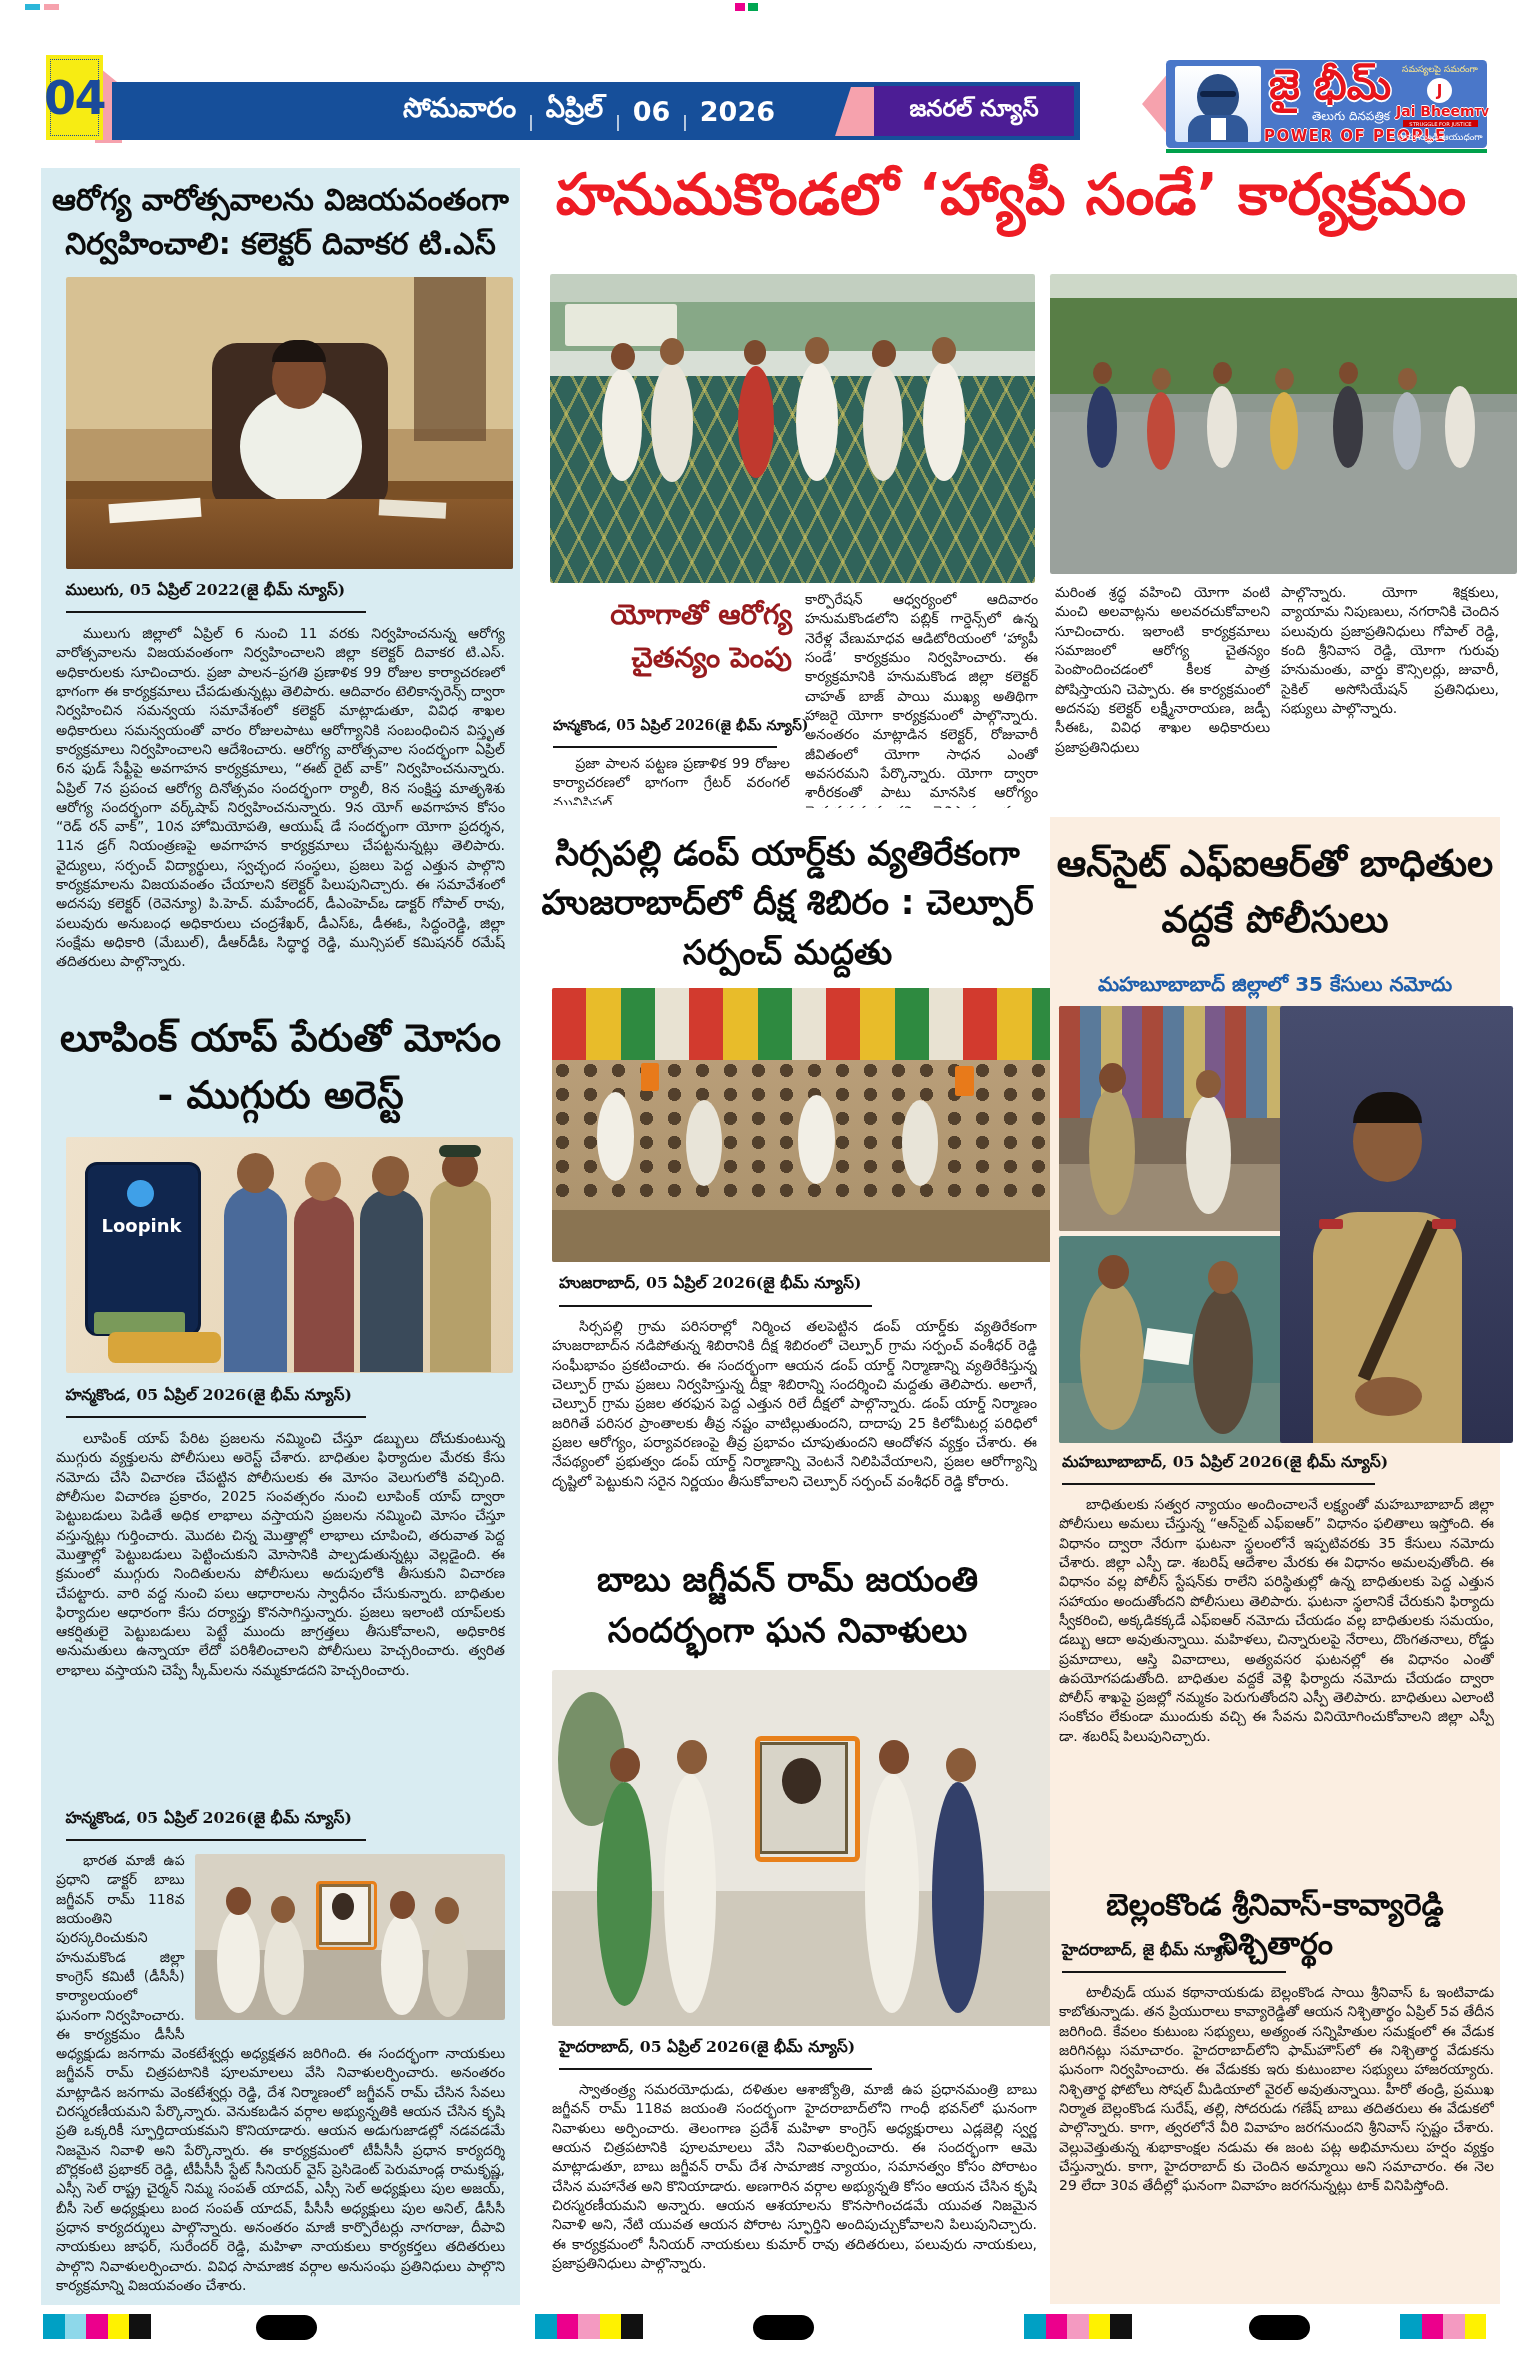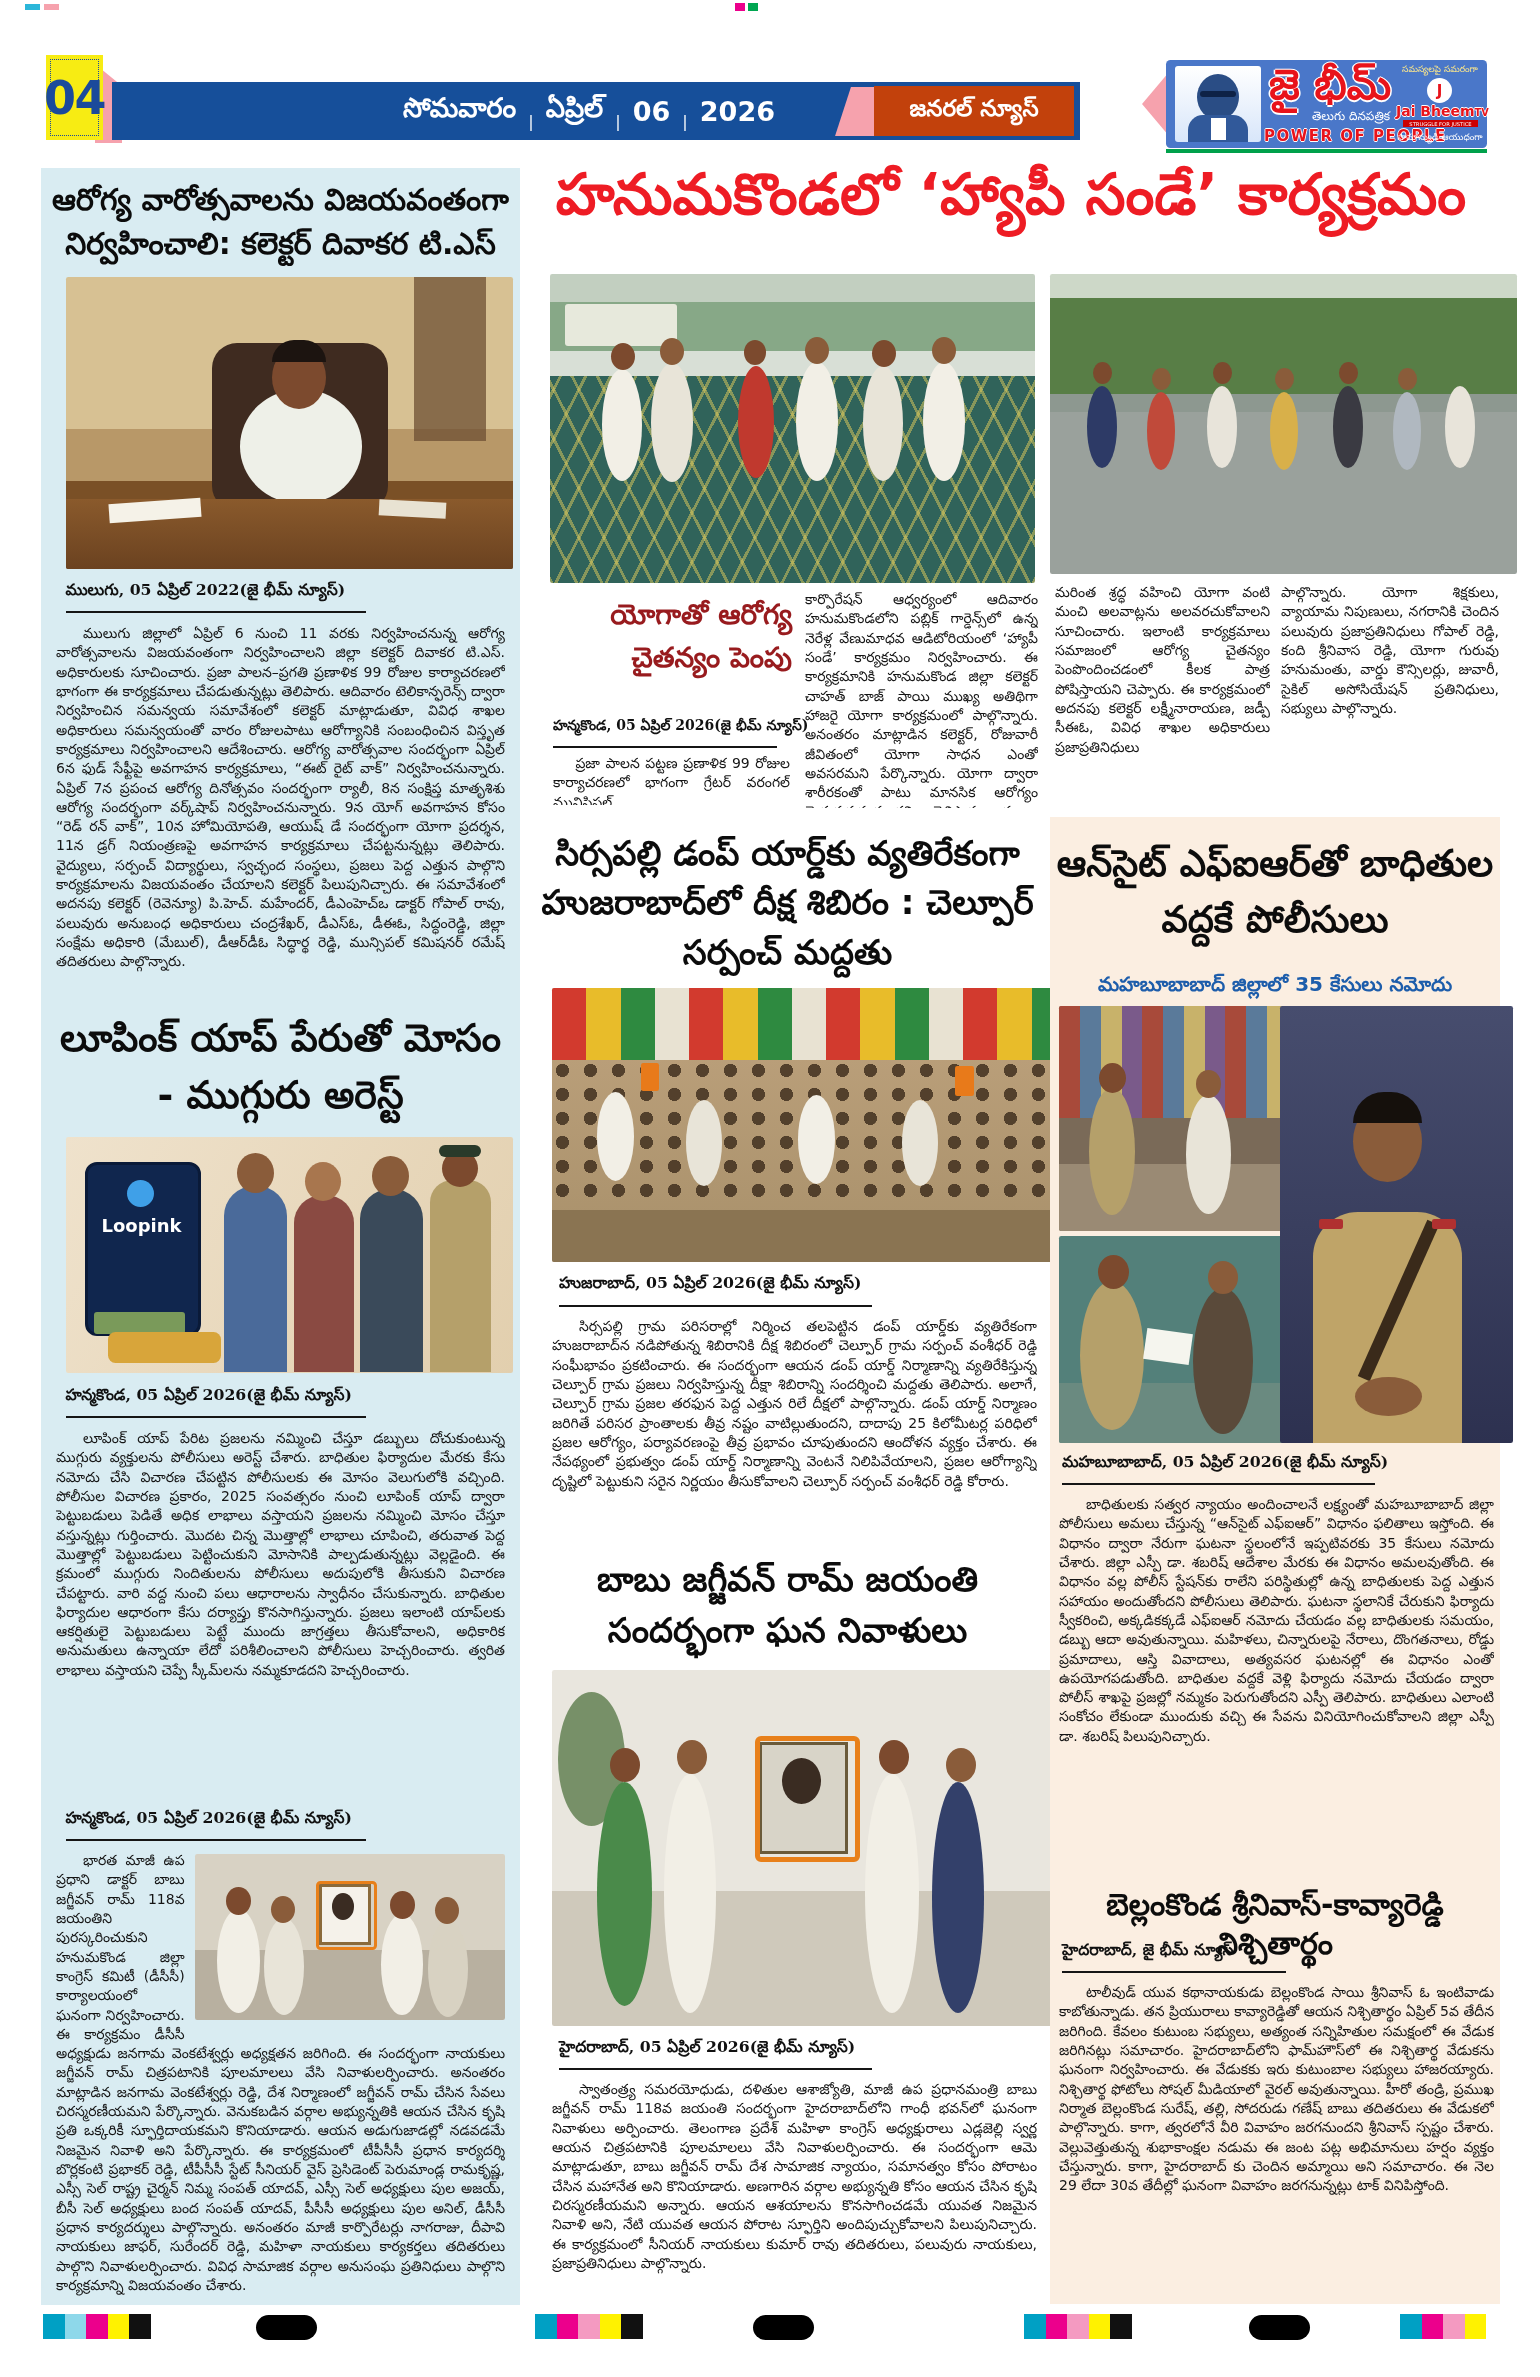--- a/index.html
+++ b/index.html
@@ -41,21 +41,21 @@
     <div style="position:absolute;left:186px;top:0;width:582px;height:58px;display:flex;align-items:center;justify-content:center;gap:12px;color:#fff;font-weight:bold;font-size:27px">
       <span>సోమవారం</span>
       <span style="font-size:15px;opacity:.8;align-self:flex-end;padding-bottom:9px">|</span>
       <span>ఏప్రిల్</span>
       <span style="font-size:15px;opacity:.8;align-self:flex-end;padding-bottom:9px">|</span>
       <span>06</span>
       <span style="font-size:15px;opacity:.8;align-self:flex-end;padding-bottom:9px">|</span>
       <span>2026</span>
     </div>
     <div class="rect" style="left:731px;top:4.5px;width:52px;height:49px;background:#f6a2ad;transform:skewX(-18deg)"></div>
-    <div class="rect" style="left:762px;top:3.7px;width:200px;height:50px;background:#c2410c;display:flex;align-items:center;justify-content:center">
+    <div class="rect" style="left:762px;top:3.7px;width:200px;height:50px;background:#4c1d95;display:flex;align-items:center;justify-content:center">
       <span style="color:#fff;font-size:23px;font-weight:bold">జనరల్ న్యూస్</span>
     </div>
   </div>
 
   <div class="rect" style="left:1142px;top:72px;width:27px;height:64px;background:#f6a2ad;clip-path:polygon(100% 0,100% 100%,0 50%)"></div>
   <div class="rect" style="left:1166px;top:60px;width:321px;height:88px;background:#4a77c9;border-radius:4.5px">
     <div class="rect" style="left:9px;top:6px;width:86px;height:76px;background:linear-gradient(#ffffff,#d8e6fa);border-radius:3px;overflow:hidden">
       <span class="blob" style="left:22.4px;top:7.5px;width:42px;height:46px;background:#2a4d85"></span>
       <span class="rect" style="left:25px;top:25px;width:36px;height:6px;background:#0e2246;border-radius:3px"></span>
       <span class="rect" style="left:13.4px;top:49px;width:60px;height:30px;background:#31599a;border-radius:15px 15px 0 0"></span>

